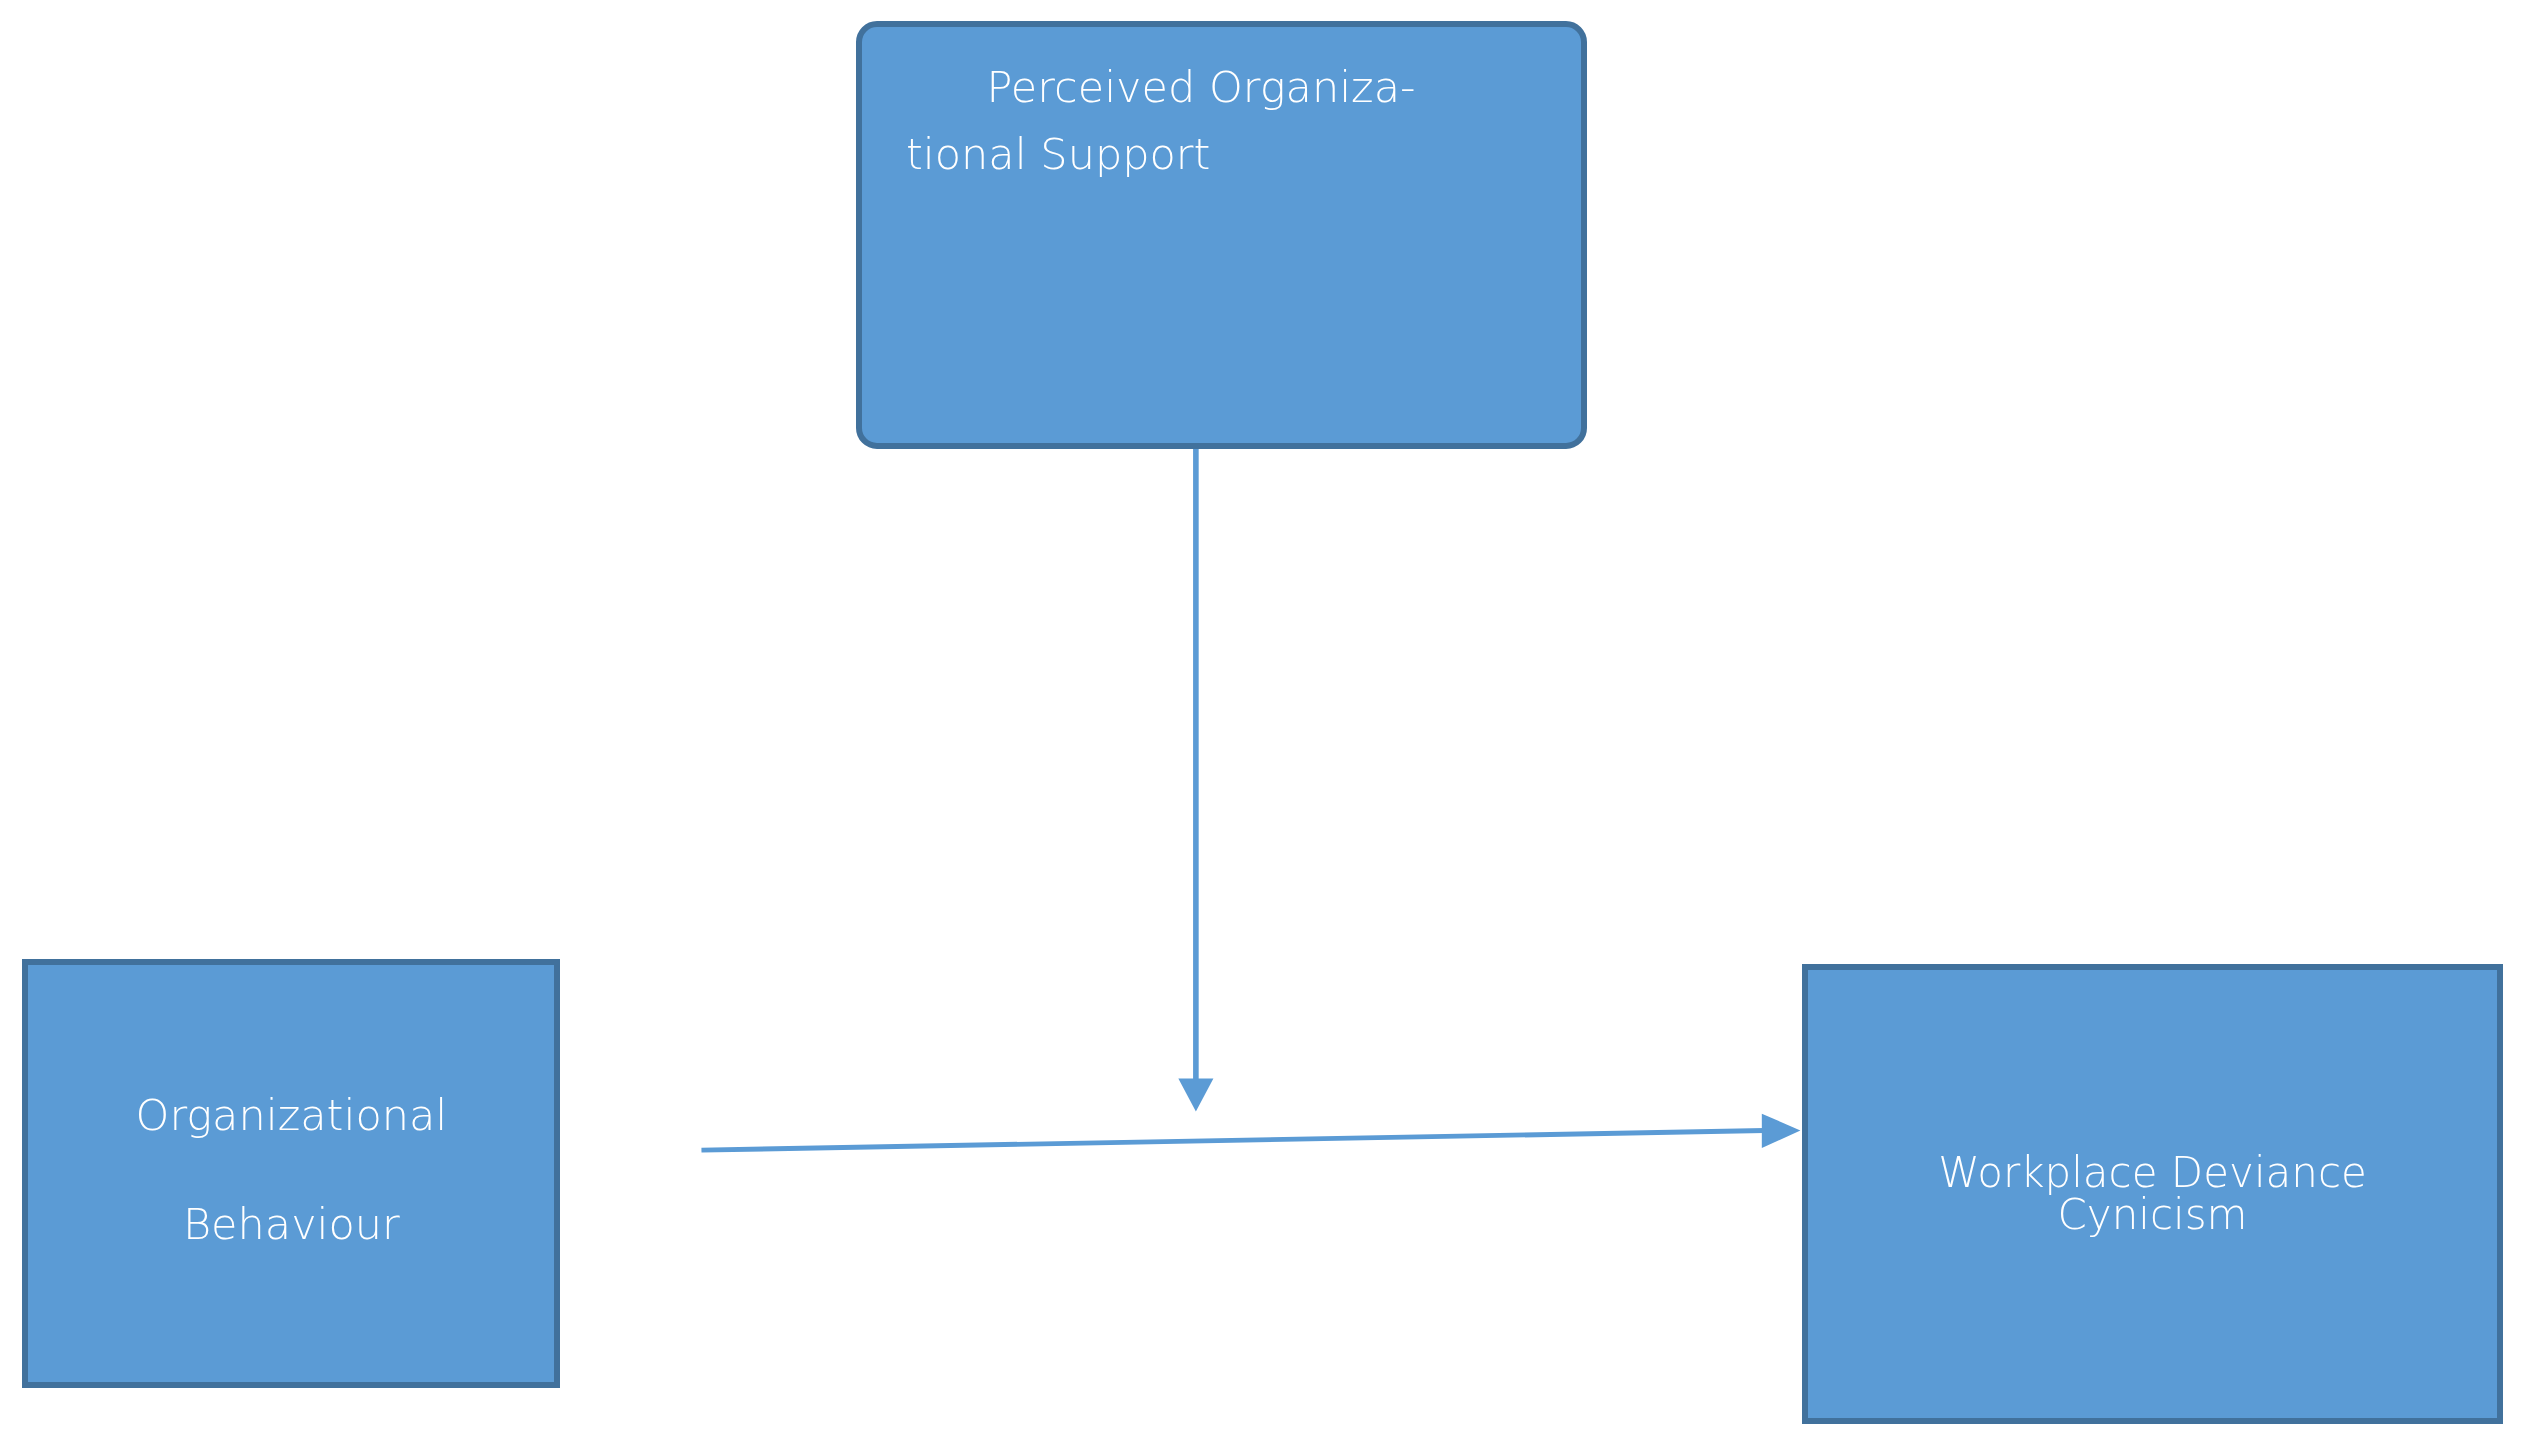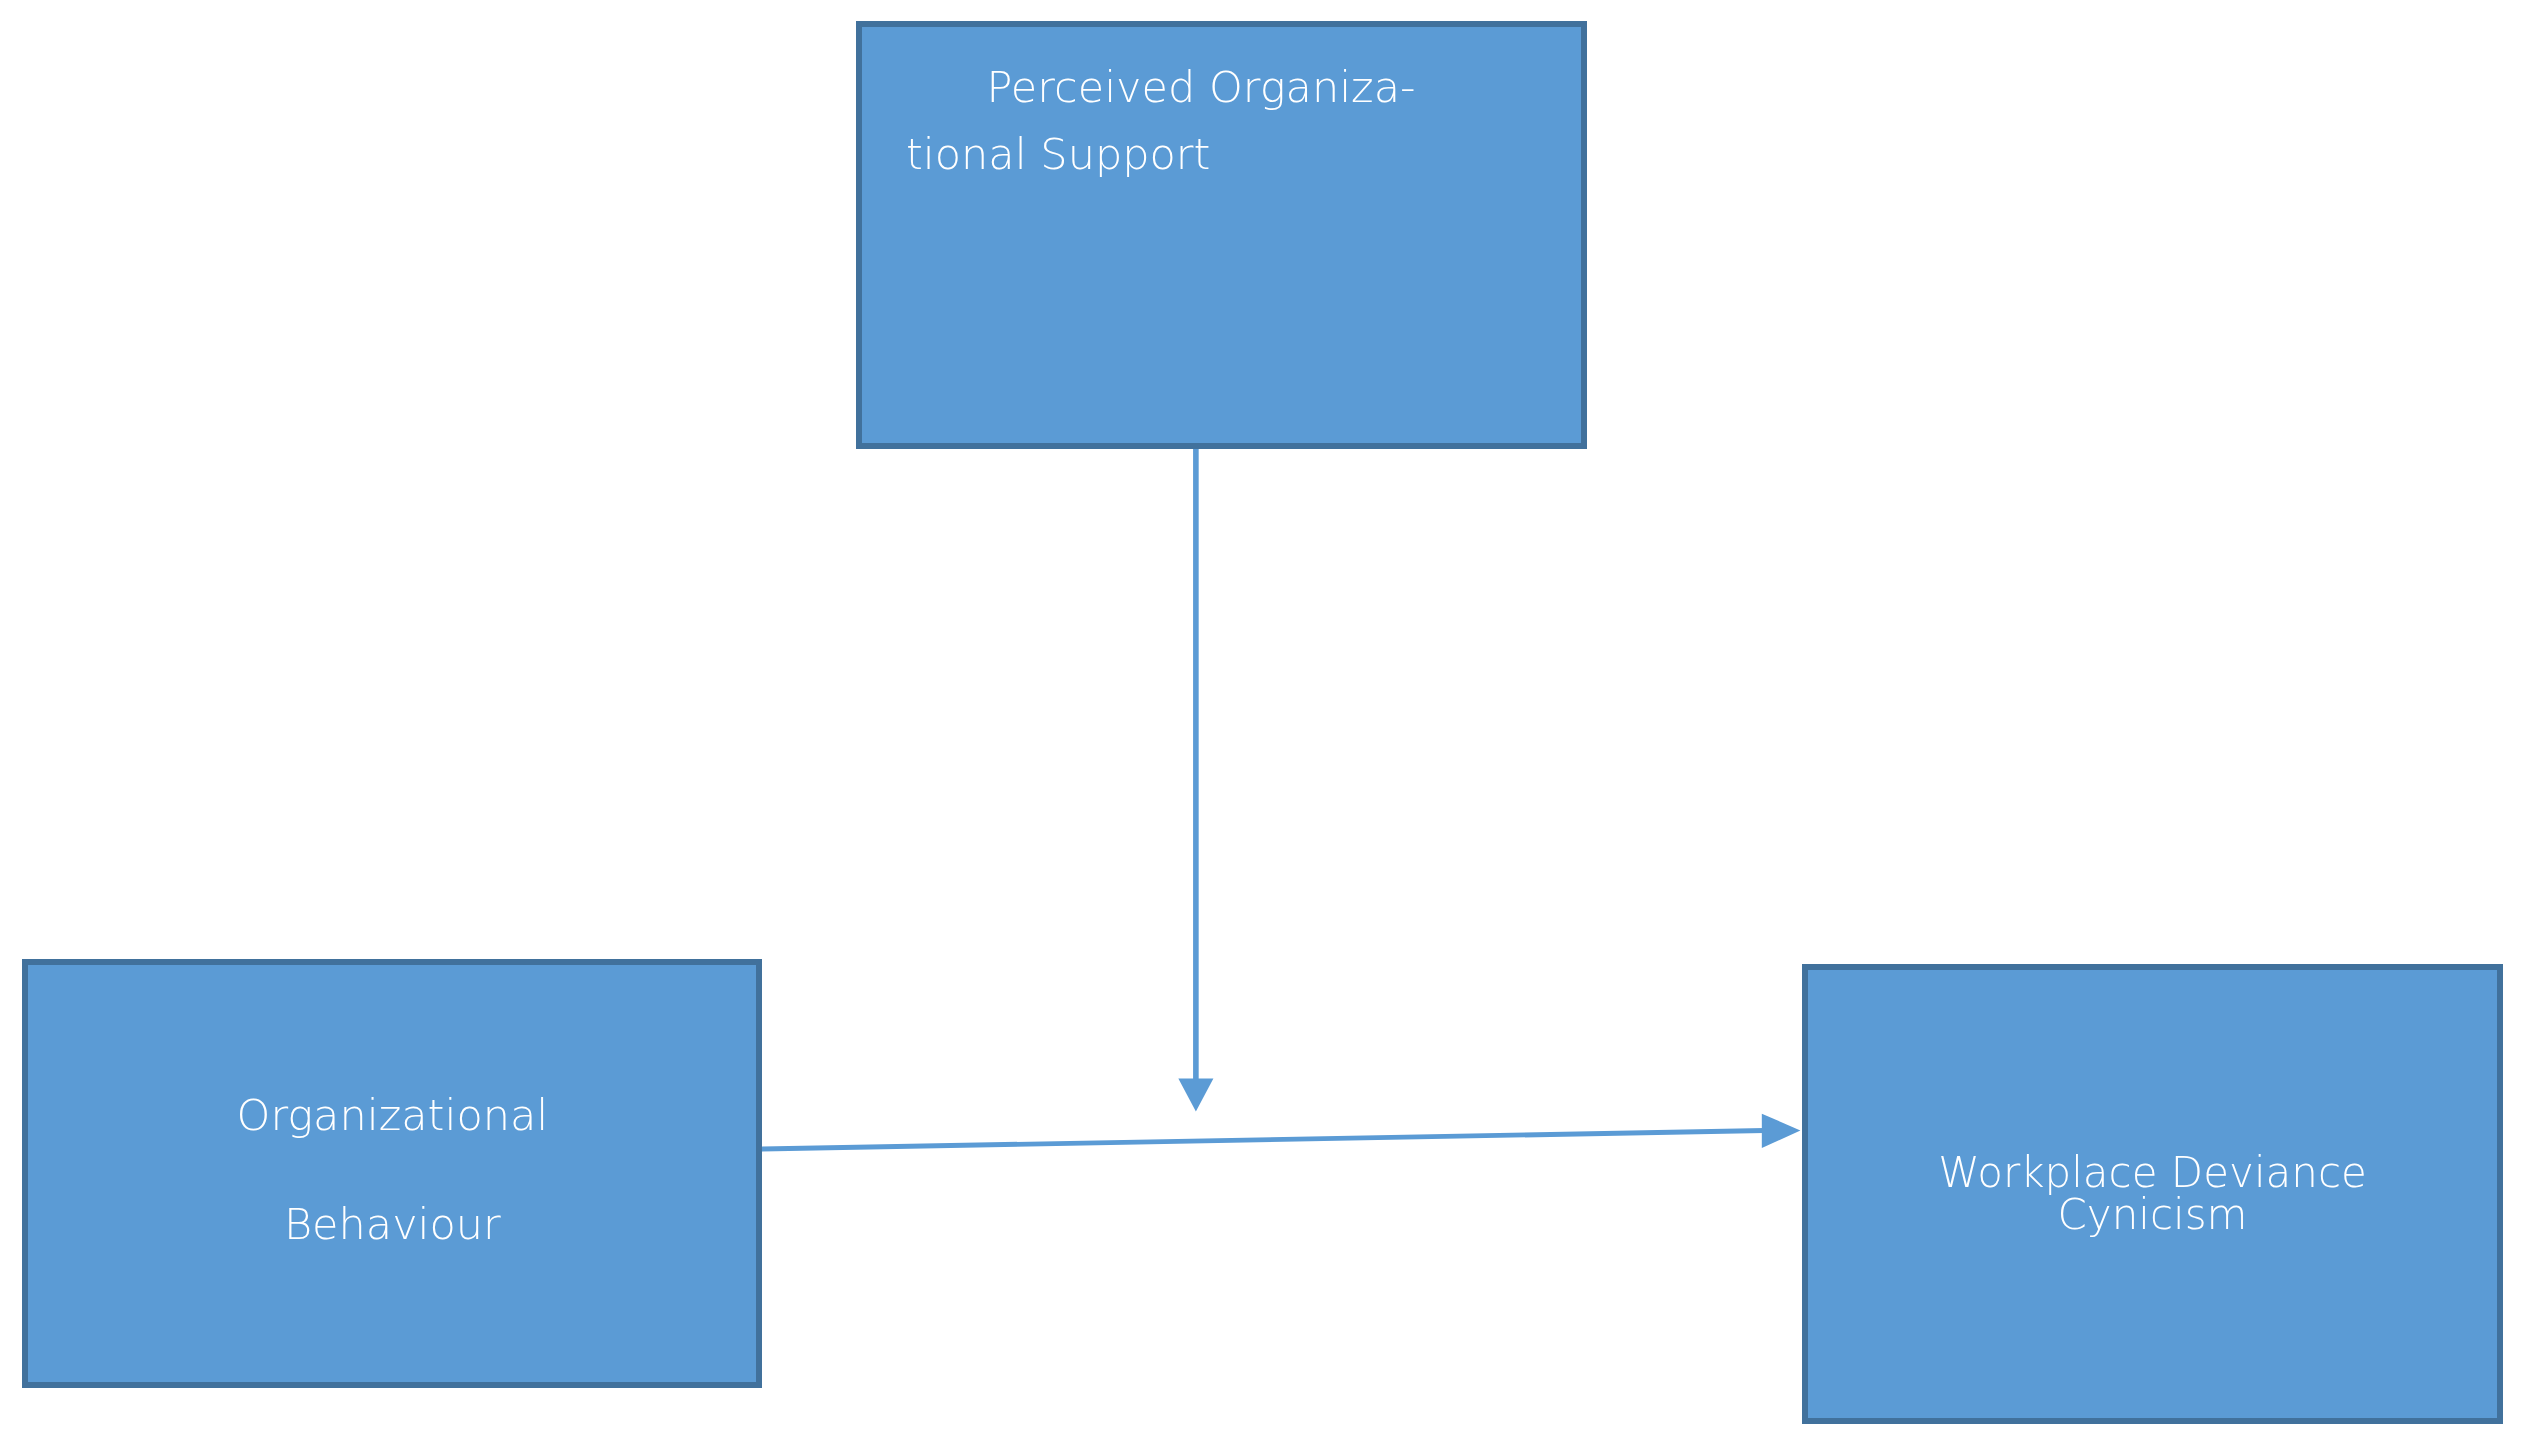--- a/index.html
+++ b/index.html
@@ -43,35 +43,36 @@
   
   #node-pos {
     left: 856px;
     top: 21px;
     width: 731px;
     height: 428px;
     font-size: 43px;
     justify-content: flex-start;
     align-items: flex-start;
     padding: 39px 0 0 0;
+    border-radius: 21px;
   }
   #node-pos .line {
     width: 100%;
     text-align: left;
     padding-left: 62px;
     box-sizing: border-box;
   }
   #node-pos .line.l1 { text-align: center; padding-left: 0; padding-right: 41px; }
   #node-pos .line.l2 { margin-top: 24px; padding-left: 44px; }
 
   
   #node-oc {
     left: 22.4px;
     top: 959px;
-    width: 740px;
+    width: 538px;
     height: 429px;
     font-size: 43px;
     padding-bottom: 7px;
   }
   #node-oc .line.l1 { margin-bottom: 66px; }
 
   
   #node-wdb {
     left: 1802px;
     top: 964px;

